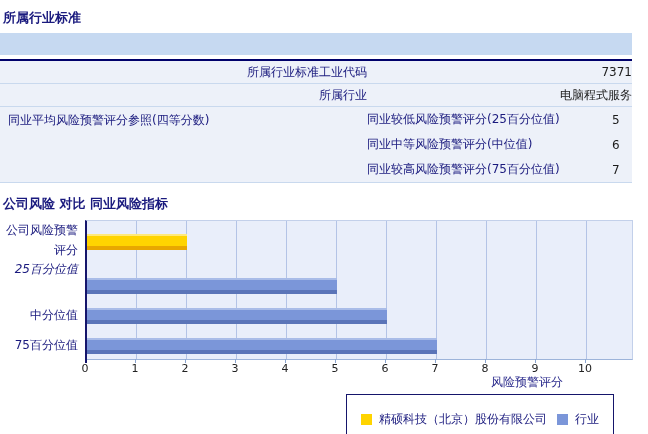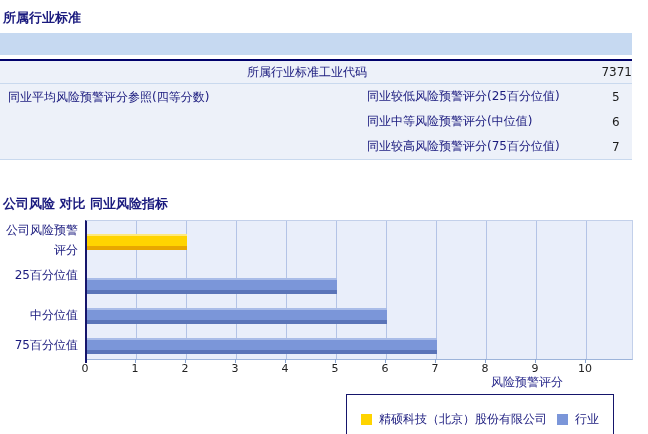--- a/index.html
+++ b/index.html
@@ -74,20 +74,24 @@
 <div class="itable">
   <div class="thead"></div>
   <div class="thead-gap"></div>
   <div class="thead-rule"></div>
 
   <div class="trow">
     <div class="cell-label">所属行业标准工业代码</div>
     <div class="cell-value">7371</div>
   </div>
 
+  <div class="trow">
+    <div class="cell-label">所属行业</div>
+    <div class="cell-value">电脑程式服务</div>
+  </div>
 
   <div class="group-row">
     <div class="group-label">同业平均风险预警评分参照(四等分数)</div>
     <div class="group-subrows">
       <div class="subrow">
         <div class="sub-label">同业较低风险预警评分(25百分位值)</div>
         <div class="sub-value">5</div>
       </div>
       <div class="subrow">
         <div class="sub-label">同业中等风险预警评分(中位值)</div>
@@ -114,21 +118,21 @@
     <div class="gridline" style="left: 399px;"></div>
     <div class="gridline" style="left: 449px;"></div>
     <div class="gridline" style="left: 499px;"></div>
     <div class="bar bar-company" style="top: 13px; width: 100px;"></div>
     <div class="bar bar-industry" style="top: 57px; width: 250px;"></div>
     <div class="bar bar-industry" style="top: 87px; width: 300px;"></div>
     <div class="bar bar-industry" style="top: 117px; width: 350px;"></div>
   </div>
 <div id="cat-labels">
     <div class="cat-label" style="top: 220px;">公司风险预警评分</div>
-    <div class="cat-label single" style="top: 268px;">25百分位值</div>
+    <div class="cat-label single" style="top: 262px; font-style: italic;">25百分位值</div>
     <div class="cat-label single" style="top: 308px;">中分位值</div>
     <div class="cat-label single" style="top: 338px;">75百分位值</div>
   </div>
 <div id="x-axis">
     <div class="tick-mark zero" style="left: 85px;"></div>
     <div class="tick-label" style="left: 72px;">0</div>
     <div class="tick-mark" style="left: 135px;"></div>
     <div class="tick-label" style="left: 122px;">1</div>
     <div class="tick-mark" style="left: 185px;"></div>
     <div class="tick-label" style="left: 172px;">2</div>

